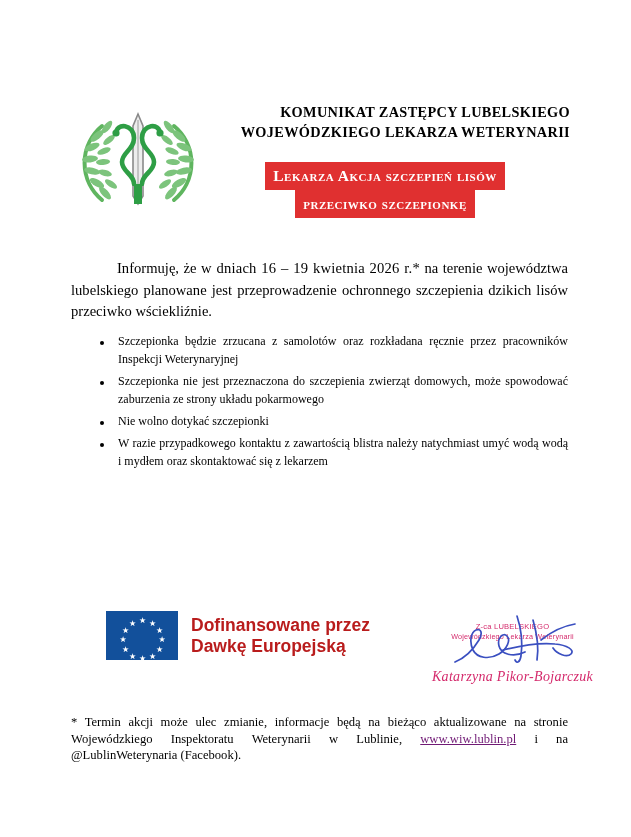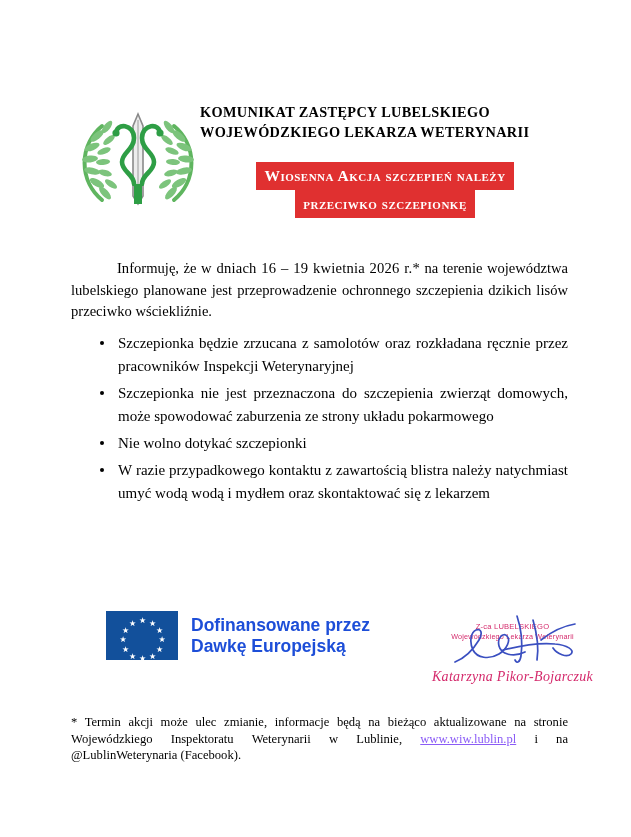--- a/index.html
+++ b/index.html
@@ -37,21 +37,21 @@
     left: 76px;
     top: 4px;
     width: 124px;
     height: 124px;
   }
   .title-block {
     position: absolute;
     left: 200px;
     top: 6px;
     width: 370px;
-    text-align: left;
+    text-align: right;
   }
   .title-line {
     font-family: "Liberation Serif", serif;
     font-weight: bold;
     font-size: 14.3px;
     letter-spacing: 0.35px;
     line-height: 20px;
     white-space: nowrap;
   }
 
@@ -92,22 +92,22 @@
   .lead b { font-weight: normal; letter-spacing: 0.2px; }
 
   ul.bullets {
     list-style: none;
     margin: 9px 0 0 0;
     padding: 0;
   }
   ul.bullets li {
     position: relative;
     padding-left: 47px;
-    font-size: 15px;
-    line-height: 23px;
+    font-size: 12px;
+    line-height: 18px;
     text-align: justify;
     margin-bottom: 4px;
   }
   ul.bullets li::before {
     content: "";
     position: absolute;
     left: 29px;
     top: 9px;
     width: 4px;
     height: 4px;
@@ -134,21 +134,21 @@
     position: absolute;
     width: 6px;
     height: 6px;
     color: #ffffff;
     font-size: 8px;
     line-height: 6px;
     text-align: center;
   }
   .eu-text {
     margin-left: 13px;
-    color: #1d4ed8;
+    color: #b91c1c;
     font-family: "Liberation Sans", sans-serif;
     font-weight: bold;
     font-size: 17.5px;
     line-height: 21px;
   }
 
   .signature {
     position: absolute;
     left: 425px;
     top: 608px;
@@ -191,21 +191,21 @@
   .note {
     position: absolute;
     left: 71px;
     top: 714px;
     width: 497px;
     font-size: 12.6px;
     line-height: 16.5px;
     text-align: justify;
   }
   .note a {
-    color: #8b5cf6;
+    color: #701a75;
     text-decoration: underline;
   }
 </style>
 </head>
 <body>
 
 <div class="page">
 
   <div class="header">
 
@@ -267,21 +267,21 @@
         <path d="M58,84 L58,104 L66,104 L66,84 Z" fill="#2E9E45"></path>
       </svg>
     </div>
 
     <div class="title-block">
       <div class="title-line">KOMUNIKAT ZASTĘPCY LUBELSKIEGO</div>
       <div class="title-line">WOJEWÓDZKIEGO LEKARZA WETERYNARII</div>
     </div>
 
     <div class="banner">
-      <div><span class="banner-line">Wiosenna Akcja szczepień należy</span></div>
+      <div><span class="banner-line">Lekarza Akcja szczepień lisów</span></div>
       <div><span class="banner-line">przeciwko szczepionkę</span></div>
     </div>
   </div>
 
   <div class="content">
     <p class="lead"><span>Informuję, że </span><b>w dniach 16 – 19 kwietnia 2026 r.*</b><span> na terenie województwa lubelskiego planowane jest przeprowadzenie ochronnego szczepienia dzikich lisów przeciwko wściekliźnie.</span></p>
 
     <ul class="bullets">
       <li>Szczepionka będzie zrzucana z samolotów oraz rozkładana ręcznie przez pracowników Inspekcji Weterynaryjnej</li>
       <li>Szczepionka nie jest przeznaczona do szczepienia zwierząt domowych, może spowodować zaburzenia ze strony układu pokarmowego</li>

